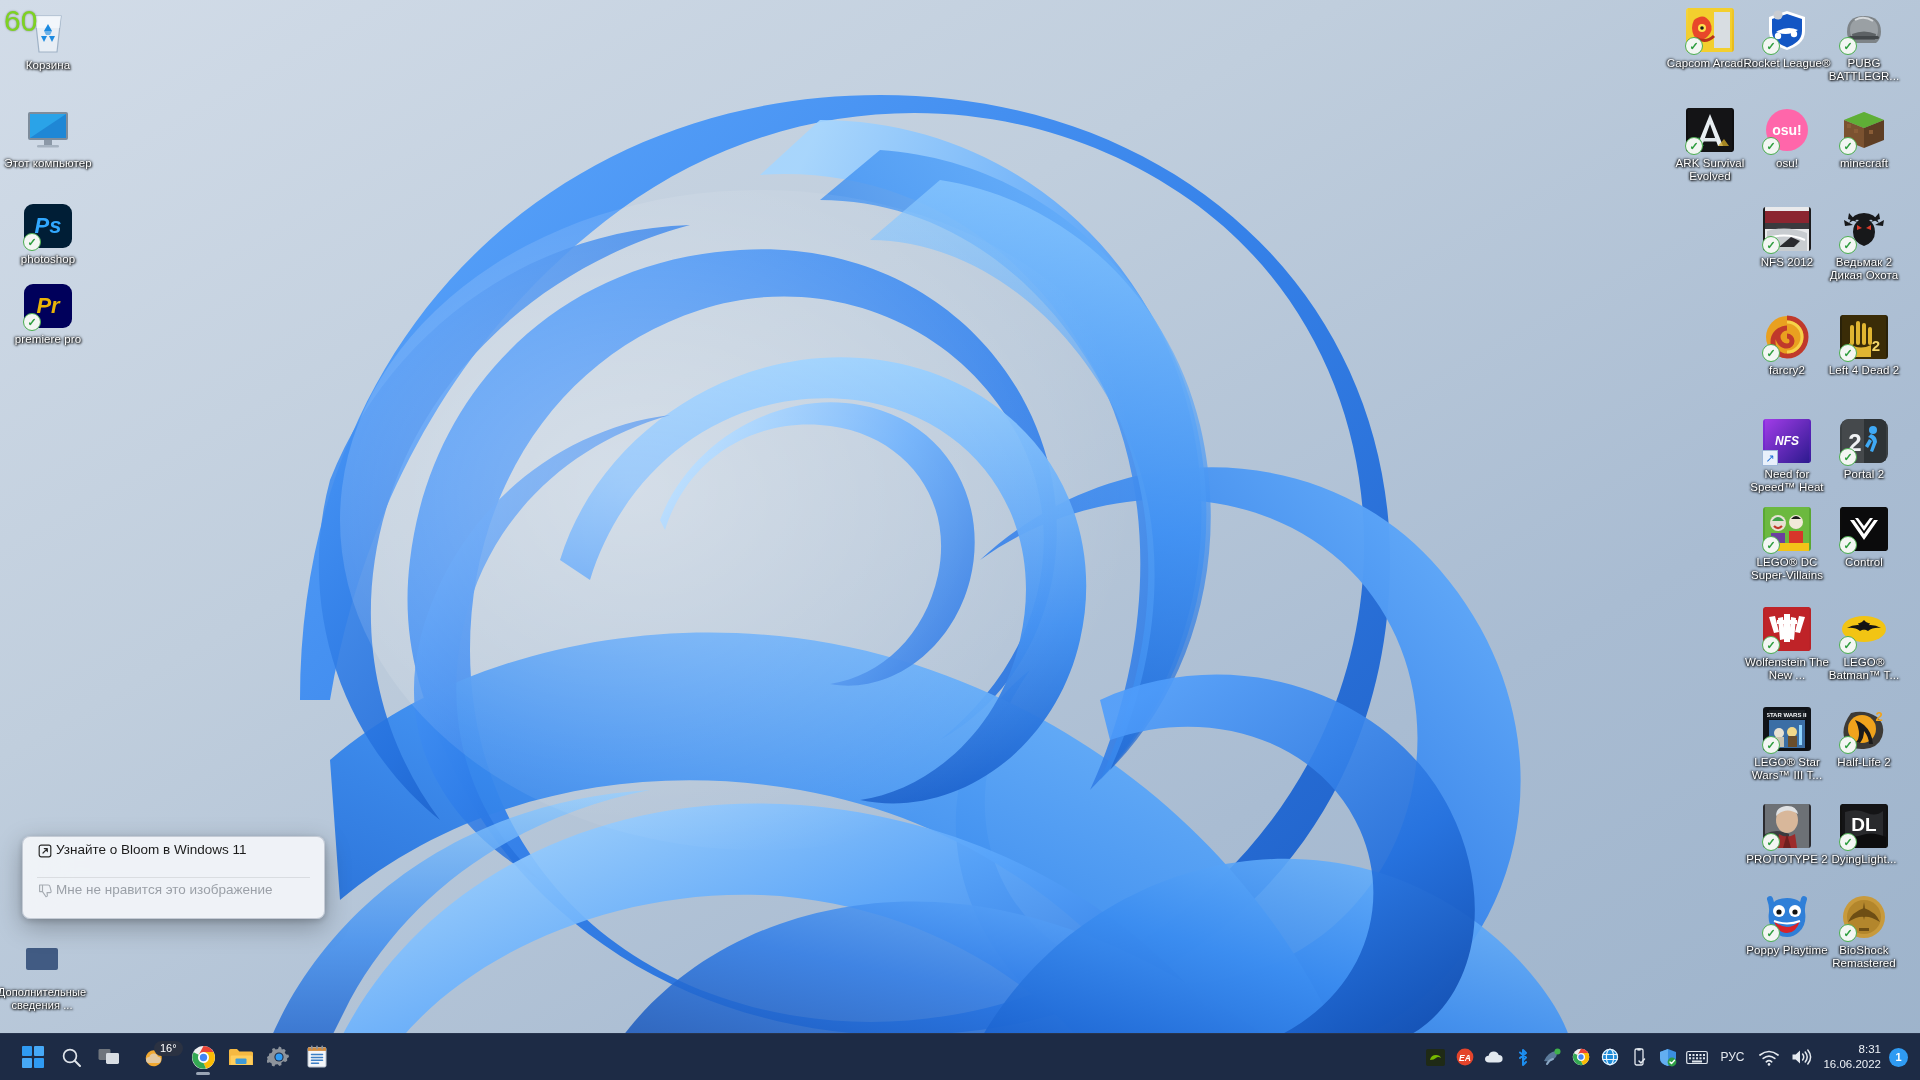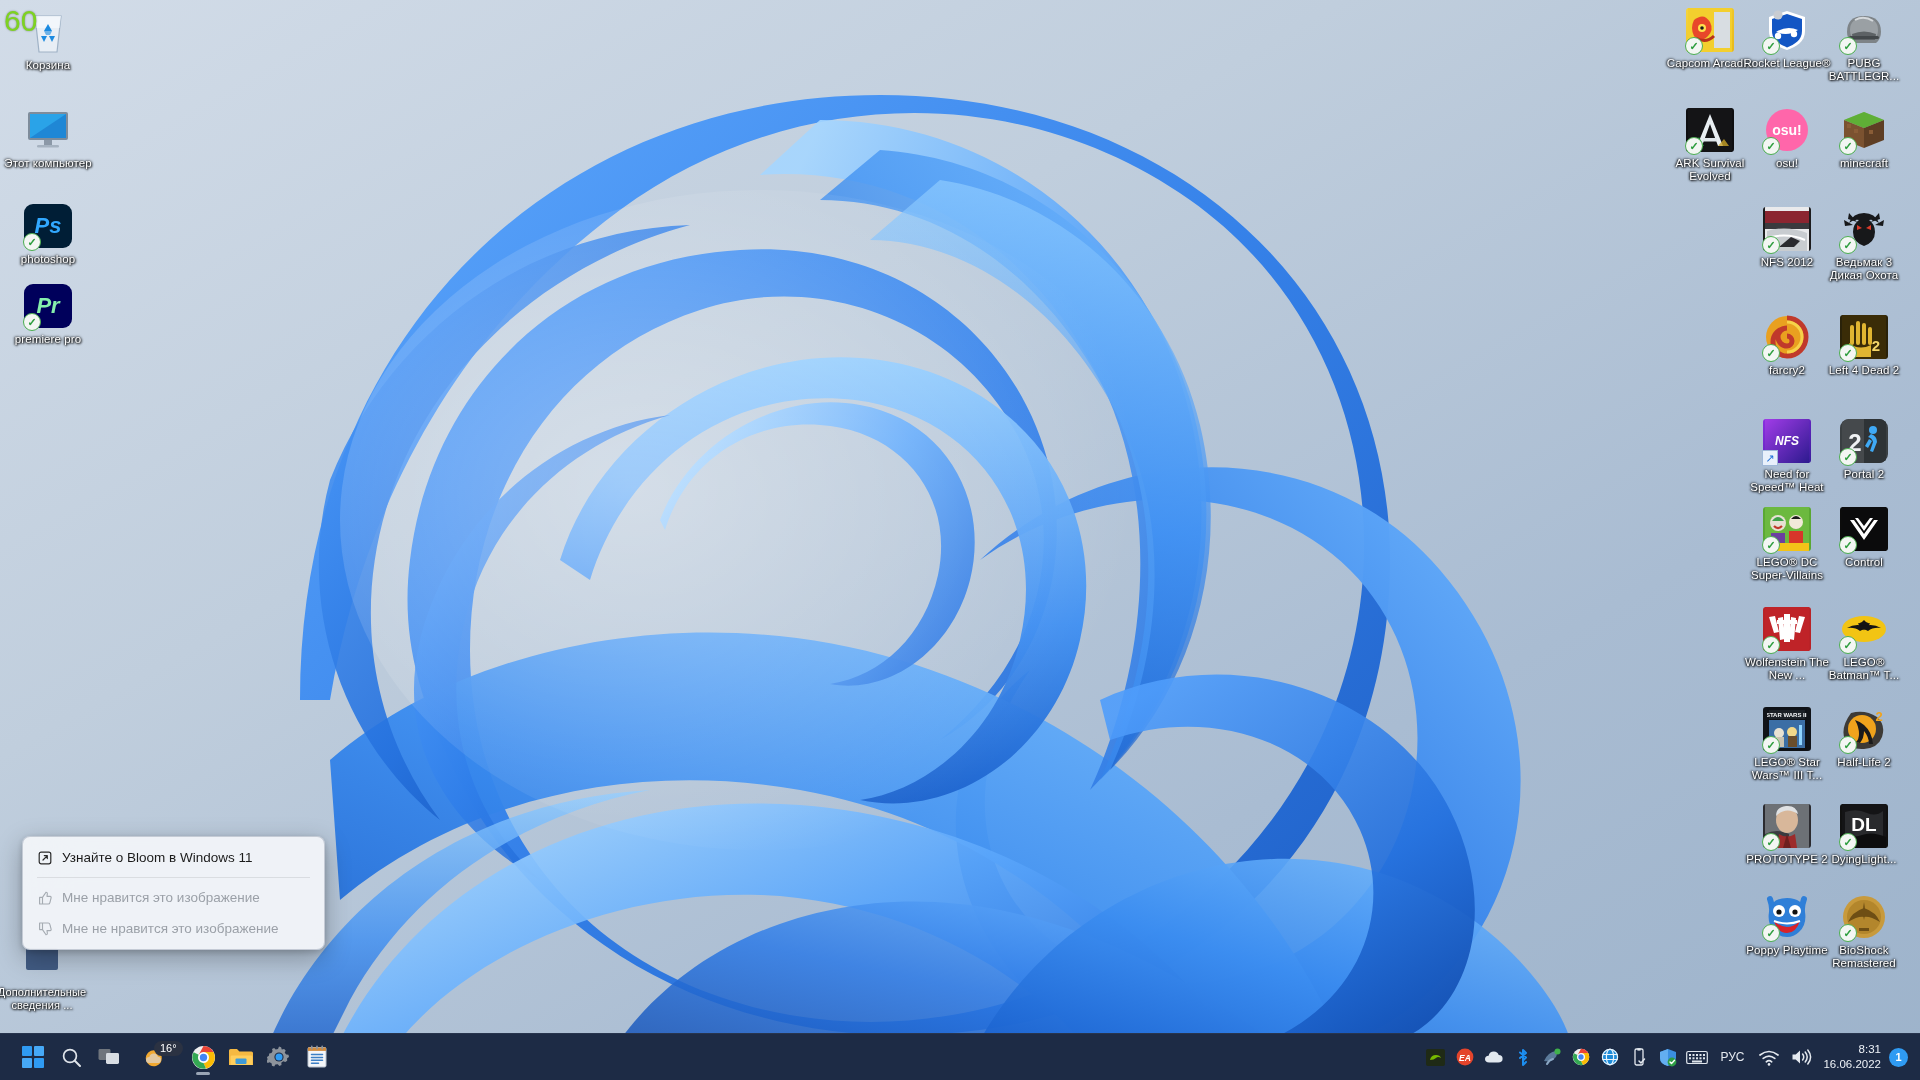--- a/index.html
+++ b/index.html
@@ -69,21 +69,21 @@
     position:absolute; left:22px; top:836px; width:303px;
     background:rgba(243,245,249,.93);
     backdrop-filter:blur(22px);
     border:1px solid rgba(160,170,185,.55);
     border-radius:8px;
     box-shadow:0 8px 26px rgba(0,0,0,.28), 0 2px 6px rgba(0,0,0,.18);
     padding:5px 4px; z-index:30;
     overflow:hidden;
   }
   .ctx-item{
-    display:flex; align-items:center; gap:9px;
+    display:flex; gap:3px;
     height:31px; padding:0 9px; border-radius:5px;
     font-size:13.5px; color:#1b1b1b; white-space:nowrap;
   }
   .ctx-item.disabled{ color:#9ba0a8; }
   .ctx-ico{ width:17px; height:17px; flex-shrink:0; display:flex;align-items:center;justify-content:center;}
   .ctx-sep{ height:1px; background:rgba(0,0,0,.09); margin:4px 10px; }
 
   
   #taskbar{
     position:absolute; left:0; right:0; bottom:0; height:47px;
@@ -242,21 +242,21 @@
 <div class="icon-cell" style="left:2px; top:202px;">
   <div class="icon-art">
     <div class="tile" style="background:#001e36;color:#31a8ff;font-size:22px;font-style:italic;">Ps</div>
     <div class="chk">✓</div>
   </div>
   <div class="icon-label">photoshop</div>
 </div>
 
 <div class="icon-cell" style="left:2px; top:282px;">
   <div class="icon-art">
-    <div class="tile" style="background:#00005b;color:#86efac;font-size:22px;font-style:italic;">Pr</div>
+    <div class="tile" style="background:#00005b;color:#eab308;font-size:22px;font-style:italic;">Pr</div>
     <div class="chk">✓</div>
   </div>
   <div class="icon-label">premiere pro</div>
 </div>
 
 <div class="icon-cell" style="left:-8px; top:935px; width:100px;">
   <div class="icon-art" style="opacity:.9;">
     <svg width="40" height="34" viewBox="0 0 40 34">
         <rect x="4" y="6" width="32" height="22" rx="2" fill="#35507a"></rect>
       </svg>
@@ -371,21 +371,21 @@
   <div class="icon-art">
     <svg width="46" height="44" viewBox="0 0 46 44">
       <path d="M23 6 q11 0 15 10 q-5 -4 -10 -3 q6 4 6 12 q0 10 -11 14 q-11 -4 -11 -14 q0 -8 6 -12 q-5 -1 -10 3 q4 -10 15 -10 z" fill="#17181a"></path>
       <path d="M16 18 l5 3 l-5 2 z" fill="#d93b2b"></path>
       <path d="M30 18 l-5 3 l5 2 z" fill="#d93b2b"></path>
       <path d="M3 13 l9 5 l-8 1 z M43 13 l-9 5 l8 1 z" fill="#17181a"></path>
       <path d="M8 6 l8 9 l-9 -3 z M38 6 l-8 9 l9 -3 z" fill="#17181a"></path>
     </svg>
     <div class="chk">✓</div>
   </div>
-  <div class="icon-label">Ведьмак 3 Дикая Охота</div>
+  <div class="icon-label">Ведьмак 2 Дикая Охота</div>
 </div>
 
 <div class="icon-cell" style="left:1741px; top:313px;">
   <div class="icon-art">
     <svg width="46" height="46" viewBox="0 0 46 46">
       <circle cx="23" cy="23" r="21" fill="#e9a020"></circle>
       <path d="M23 4 a19 19 0 0 1 0 38 a14 14 0 0 1 0 -28 a9 9 0 0 0 0 18 a5 5 0 0 0 0 -10" fill="none" stroke="#c0392b" stroke-width="5"></path>
       <path d="M23 8 a15 15 0 0 1 0 30" fill="none" stroke="#f6d24a" stroke-width="3"></path>
     </svg>
     <div class="chk">✓</div>
@@ -613,28 +613,20 @@
         <rect x="2.2" y="2.2" width="11.6" height="11.6" rx="2" fill="none" stroke="#2b2b2b" stroke-width="1.2"></rect>
         <path d="M6 10 L10.2 5.8 M7.3 5.6 h3 v3" fill="none" stroke="#2b2b2b" stroke-width="1.2" stroke-linecap="round" stroke-linejoin="round"></path>
       </svg>
     </span>
     <span>Узнайте о Bloom в Windows 11</span>
   </div>
 
 
   <div class="ctx-sep"></div>
 
-  <div class="ctx-item disabled">
-    <span class="ctx-ico">
-      <svg width="16" height="16" viewBox="0 0 16 16">
-        <path d="M5.5 14 V7.4 L9 2.2 q1.6 .1 1.3 2 L10 6.4 h3.1 q1.3 .2 1 1.5 l-1.2 4.7 q-.3 1.4 -1.7 1.4 z M2.6 7.4 h2.9 V14 H2.6 z" fill="none" stroke="#a6acb3" stroke-width="1.15" stroke-linejoin="round"></path>
-      </svg>
-    </span>
-    <span>Мне нравится это изображение</span>
-  </div>
 
   <div class="ctx-item disabled">
     <span class="ctx-ico">
       <svg width="16" height="16" viewBox="0 0 16 16">
         <path d="M5.5 2 V8.6 L9 13.8 q1.6 -.1 1.3 -2 L10 9.6 h3.1 q1.3 -.2 1 -1.5 l-1.2 -4.7 q-.3 -1.4 -1.7 -1.4 z M2.6 8.6 h2.9 V2 H2.6 z" fill="none" stroke="#a6acb3" stroke-width="1.15" stroke-linejoin="round"></path>
       </svg>
     </span>
     <span>Мне не нравится это изображение</span>
   </div>
 </div>

